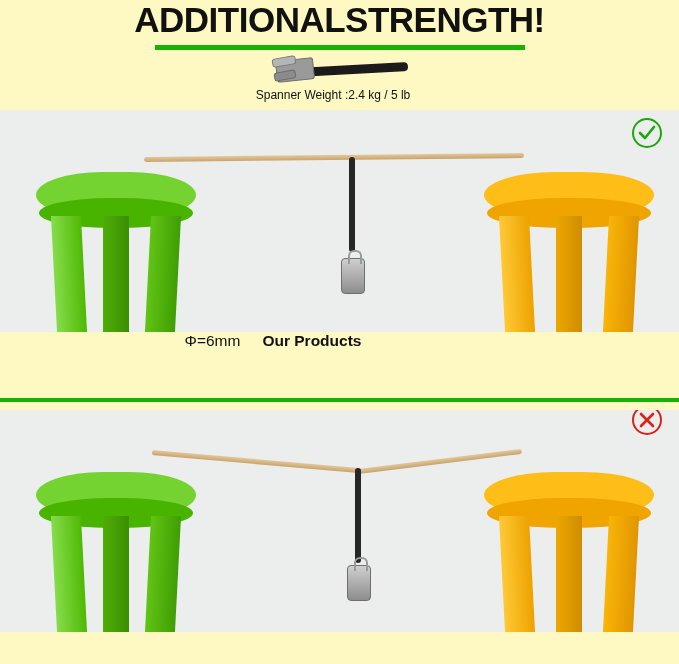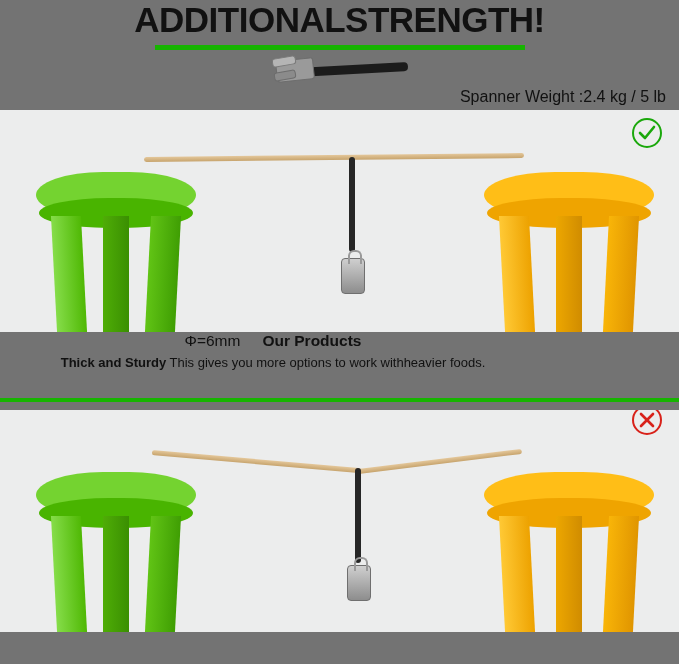--- a/index.html
+++ b/index.html
@@ -12,21 +12,21 @@
     height: 664px;
     font-family: "Liberation Sans", sans-serif;
     overflow: hidden;
     position: relative;
   }
 
   .page {
     position: relative;
     width: 679px;
     height: 664px;
-    background: #737373;
+    background: #fef9c3;
   }
 
   
   .header {
     position: absolute;
     left: 0; top: 0;
     width: 679px;
     height: 110px;
   }
   .headline {
@@ -99,22 +99,22 @@
     background: #8b8b8b;
     border: 1px solid #6d6d6d;
     border-radius: 3px;
     transform: rotate(-10deg);
   }
   .spanner-label {
     position: absolute;
     left: 0;
     top: 88px;
     width: 666px;
-    text-align: right;
-    font-size: 16px;
+    text-align: center;
+    font-size: 12px;
     color: #111111;
   }
 
   
   .panel {
     position: absolute;
     left: 0;
     width: 679px;
     background: #eceded;
     overflow: hidden;
@@ -299,24 +299,20 @@
       <svg width="26" height="26" viewBox="0 0 26 26" aria-hidden="true">
         <polyline points="6,13 11,18 20,7" fill="none" stroke="#1aa80b" stroke-width="2.6" stroke-linecap="round" stroke-linejoin="round"></polyline>
       </svg>
     </div>
   </div>
 
   <div class="caption-block caption-1">
     <div class="caption-row">
       <span class="cap-dia">Φ=6mm</span><span class="cap-prod">Our Products</span>
     </div>
-    <div class="caption-sub">
-      <span class="sub-strong">Thick and Sturdy</span>
-      <span>This gives you more options to work withheavier foods.</span>
-    </div>
   </div>
 
   <div class="divider"></div>
 
   <div class="panel panel-bottom">
 
     <div class="stool green" style="left:36px; width:160px; height:160px;">
       <div class="stool-top"></div>
       <div class="stool-rim"></div>
       <div class="stool-leg l"></div>

